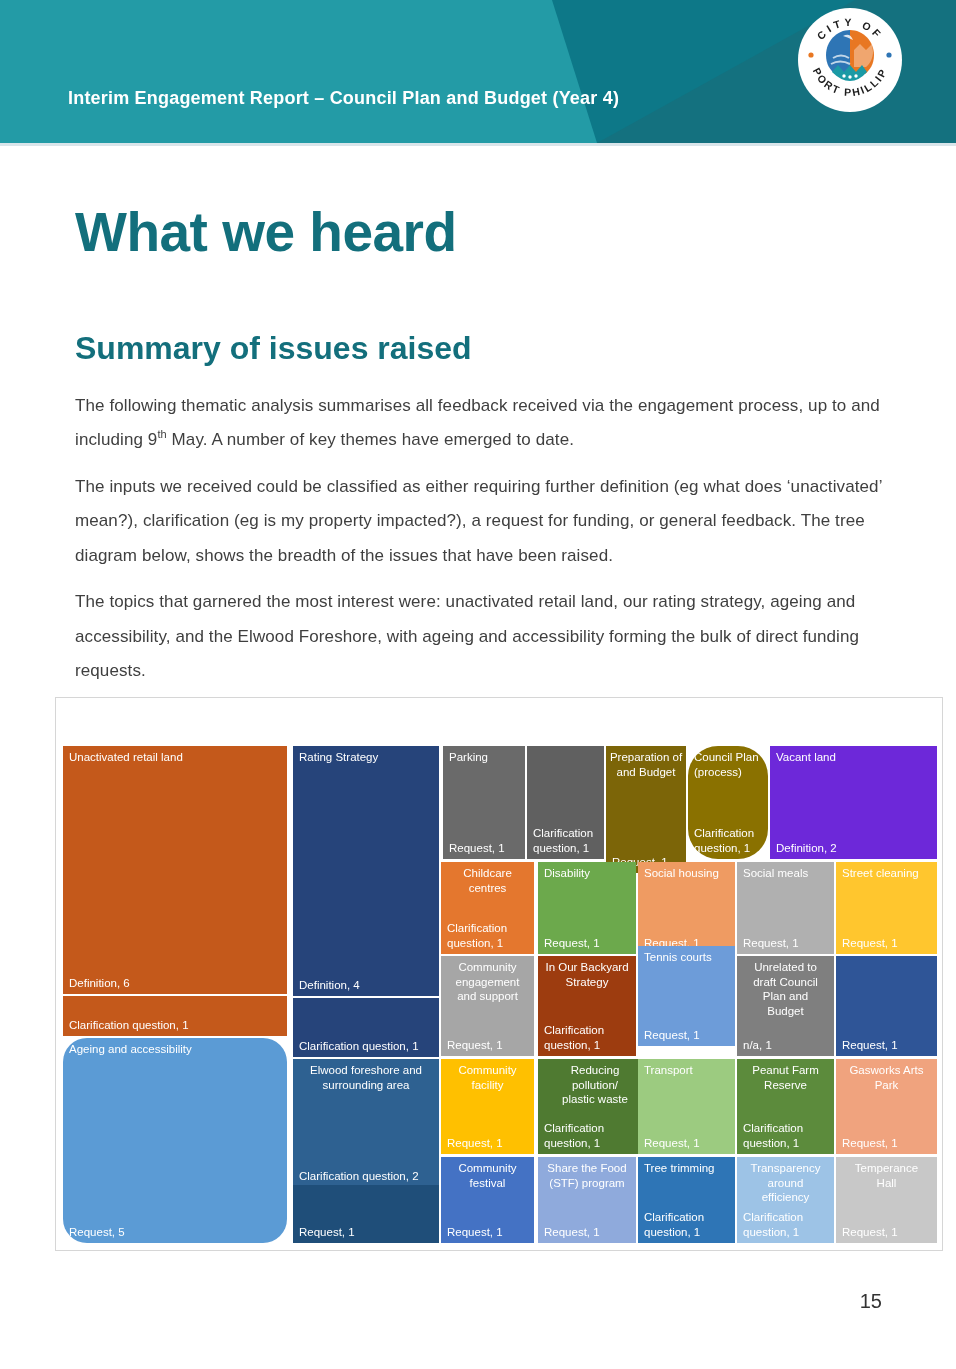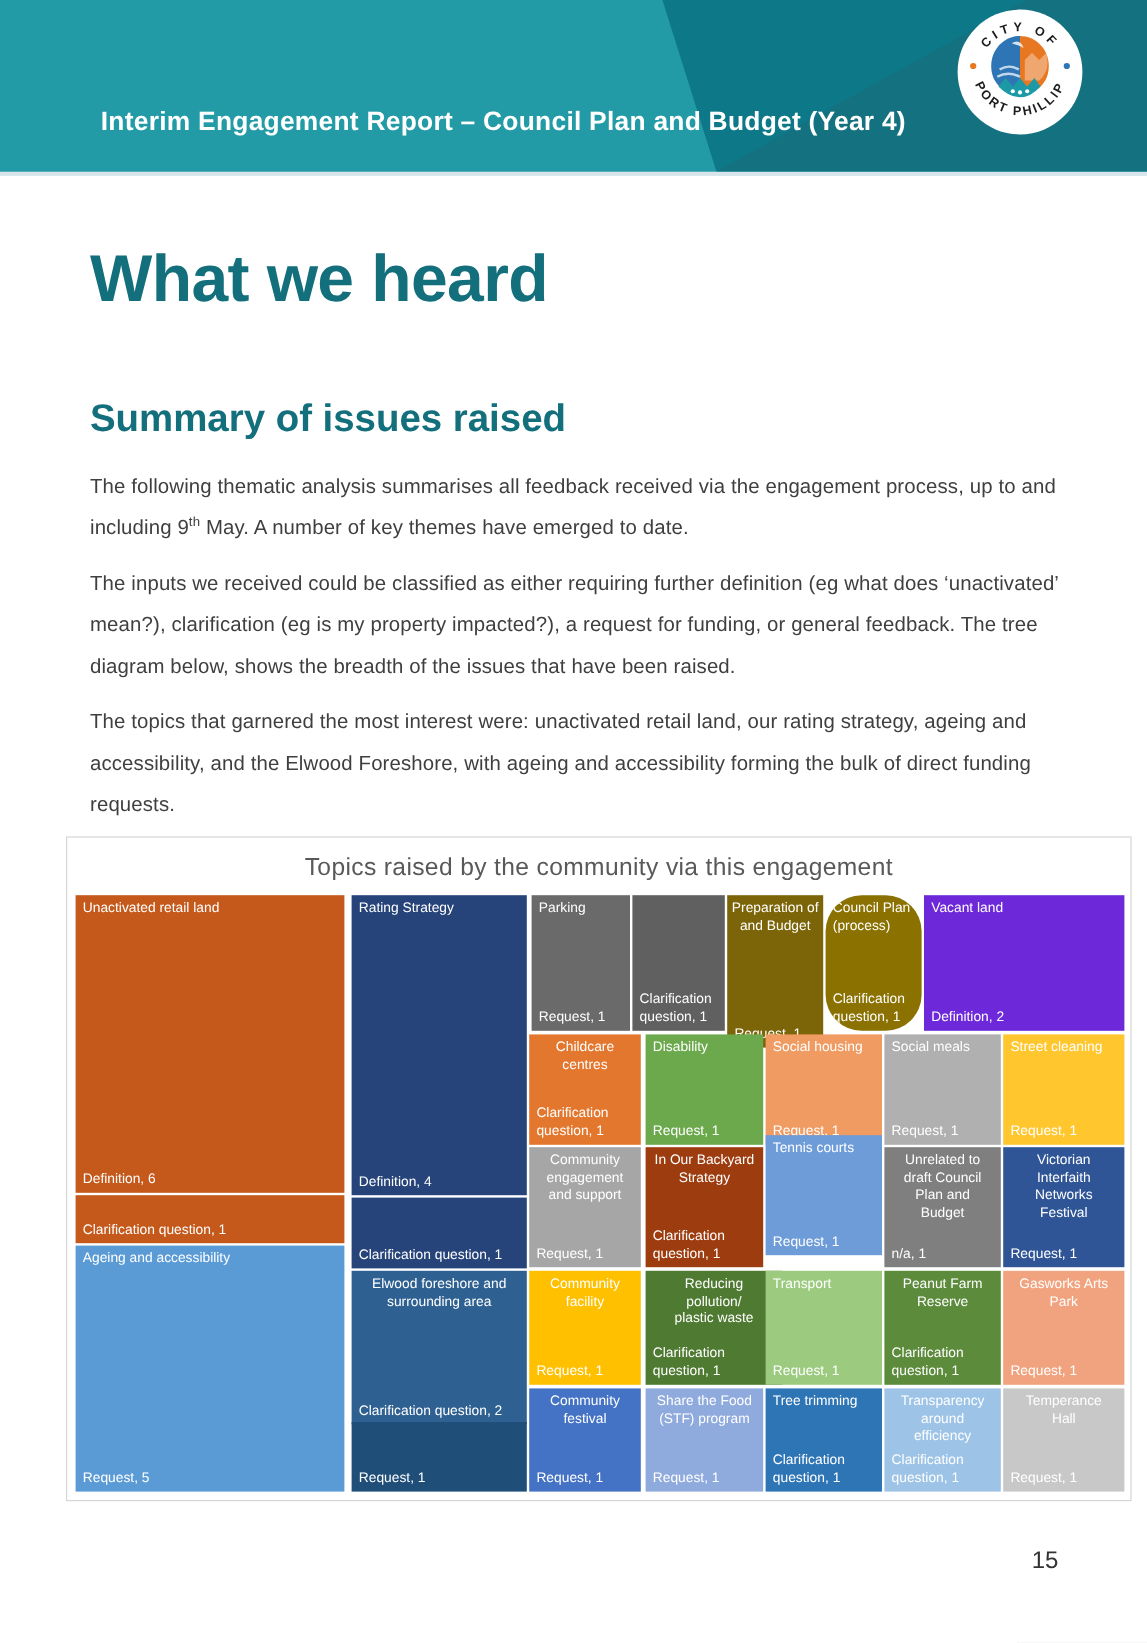--- a/index.html
+++ b/index.html
@@ -5,22 +5,22 @@
   html,body{margin:0;padding:0;background:#e9e9e9;}
   .page{
     position:relative;width:956px;height:1369px;margin:0 auto;
     background:#ffffff;overflow:hidden;
     font-family:"Liberation Sans","DejaVu Sans",sans-serif;
   }
   
   .banner{position:absolute;left:0;top:0;width:956px;height:143px;background:#239BA6;border-bottom:3px solid #D9E5EA;}
   .banner .poly{position:absolute;inset:0;width:956px;height:143px;}
   .banner-title{
-    position:absolute;left:84px;top:88px;color:#ffffff;
-    font-size:22px;font-weight:bold;letter-spacing:.2px;
+    position:absolute;left:68px;top:88px;color:#ffffff;
+    font-size:18px;font-weight:bold;letter-spacing:.2px;
   }
   .logo{position:absolute;right:52px;top:6px;width:108px;height:108px;}
   
   .content{position:absolute;left:0;top:143px;width:956px;padding:0 61px 0 75px;box-sizing:border-box;}
   h1.title{
     margin:62px 0 0 0;color:#136F7C;font-size:55px;line-height:1.0;
     font-weight:800;letter-spacing:-.5px;
   }
   h2.subtitle{
     margin:70px 0 0 0;color:#136F7C;font-size:32px;line-height:1.15;font-weight:700;
@@ -96,30 +96,29 @@
     <h1 class="title">What we heard</h1>
     <h2 class="subtitle">Summary of issues raised</h2>
 
     <p class="body first"><span>The following thematic analysis summarises all feedback received via the engagement process, up to and including 9</span><sup>th</sup><span> May. A number of key themes have emerged to date.</span></p>
 
     <p class="body">The inputs we received could be classified as either requiring further definition (eg what does ‘unactivated’ mean?), clarification (eg is my property impacted?), a request for funding, or general feedback. The tree diagram below, shows the breadth of the issues that have been raised.</p>
 
     <p class="body">The topics that garnered the most interest were: unactivated retail land, our rating strategy, ageing and accessibility, and the Elwood Foreshore, with ageing and accessibility forming the bulk of direct funding requests.</p>
 
     <div class="chart-box">
-      <div class="chart-title">Topics raised by the community via this engagement</div>
       <div class="treemap">
           <div class="tm-cell" style="left: 0px; top: 0px; width: 224px; height: 248px; background: rgb(196, 89, 27);">
             <div class="tm-title">Unactivated retail land</div>
             <div class="tm-value">Definition, 6</div>
           </div>
           <div class="tm-cell" style="left: 0px; top: 250px; width: 224px; height: 40px; background: rgb(196, 89, 27);">
             <div class="tm-value">Clarification question, 1</div>
           </div>
-          <div class="tm-cell" style="left: 0px; top: 292px; width: 224px; height: 205px; background: rgb(91, 155, 213);">
+          <div class="tm-cell" style="left: 0px; top: 292px; width: 224px; height: 205px; background: rgb(91, 155, 213); border-radius: 24px;">
             <div class="tm-title">Ageing and accessibility</div>
             <div class="tm-value">Request, 5</div>
           </div>
           <div class="tm-cell" style="left: 230px; top: 0px; width: 146px; height: 250px; background: rgb(38, 68, 122);">
             <div class="tm-title">Rating Strategy</div>
             <div class="tm-value">Definition, 4</div>
           </div>
           <div class="tm-cell" style="left: 230px; top: 252px; width: 146px; height: 59px; background: rgb(38, 68, 122);">
             <div class="tm-value">Clarification question, 1</div>
           </div>
@@ -189,24 +188,20 @@
             <div class="tm-value">Request, 1</div>
           </div>
           <div class="tm-cell" style="left: 674px; top: 210px; width: 97px; height: 100px; background: rgb(127, 127, 127);">
             <div class="tm-title center">Unrelated to
 draft Council
 Plan and
 Budget</div>
             <div class="tm-value">n/a, 1</div>
           </div>
           <div class="tm-cell" style="left: 773px; top: 210px; width: 101px; height: 100px; background: rgb(47, 85, 151);">
-            <div class="tm-title center">Victorian
-Interfaith
-Networks
-Festival</div>
             <div class="tm-value">Request, 1</div>
           </div>
           <div class="tm-cell" style="left: 378px; top: 313px; width: 93px; height: 95px; background: rgb(255, 192, 0);">
             <div class="tm-title center">Community
 facility</div>
             <div class="tm-value">Request, 1</div>
           </div>
           <div class="tm-cell" style="left: 475px; top: 313px; width: 114px; height: 95px; background: rgb(79, 122, 49);">
             <div class="tm-title center">Reducing
 pollution/

